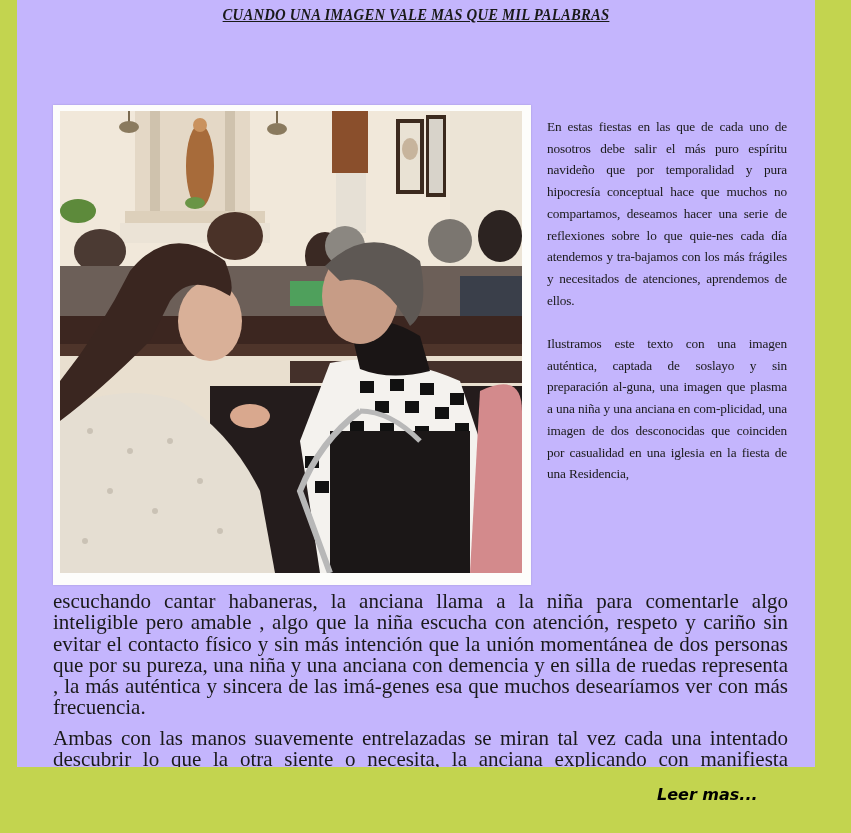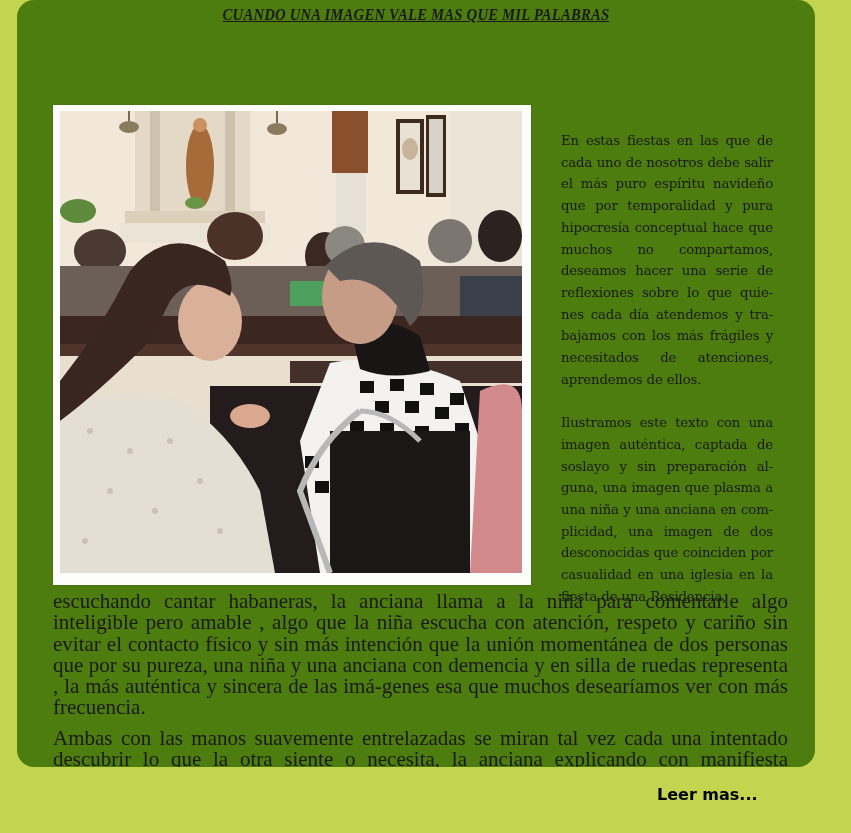--- a/index.html
+++ b/index.html
@@ -5,23 +5,22 @@
   html, body { margin:0; padding:0; }
   body {
     width:851px; height:833px; overflow:hidden;
     background:#c3d44f;
     position:relative;
     font-family:"DejaVu Serif", serif;
     color:#1a1a1a;
   }
   .panel {
     position:absolute; left:17px; top:0; width:798px; height:767px;
-    background:#4d7c0f;
+    background:#c4b5fd;
     overflow:hidden;
-    border-radius:17px;
   }
   .title {
     position:absolute; left:0; right:0; top:6px;
     text-align:center;
     font-family:"Liberation Serif", serif;
     font-style:italic; font-weight:bold;
     font-size:16px; text-decoration:underline;
     letter-spacing:0.2px;
     transform:scaleX(0.92);
   }
@@ -35,34 +34,34 @@
     overflow:hidden;
     background:#efe6d8;
   }
   .side-text {
     position:absolute; left:529px; top:115px; width:242px;
     font-family:"DejaVu Serif", serif;
     font-size:13.3px; line-height:21.7px;
     text-align:justify;
     letter-spacing:-0.15px;
   }
-  .side-text p { margin:15px; }
+  .side-text p { margin:1px;font-family:Liberation Serif, serif; }
   .side-text p + p { margin-top:21.7px; }
   .full-text {
     position:absolute; left:36px; top:591px; width:735px;
     font-family:"Liberation Serif", serif;
     font-size:21px; line-height:21.3px;
     text-align:justify;
   }
   .full-text p { margin:0; }
   .full-text p + p { margin-top:9px; }
   .read-more {
     position:absolute; left:657px; top:785px;
     font-family:"DejaVu Sans", sans-serif;
-    font-weight:bold;
+    font-style:italic; font-weight:bold;
     font-size:16px; color:#000;
     cursor:pointer; text-decoration:none;
   }
 </style>
 </head>
 <body>
 
 <div class="panel">
   <div class="title">CUANDO UNA IMAGEN VALE MAS QUE MIL PALABRAS</div>
 

